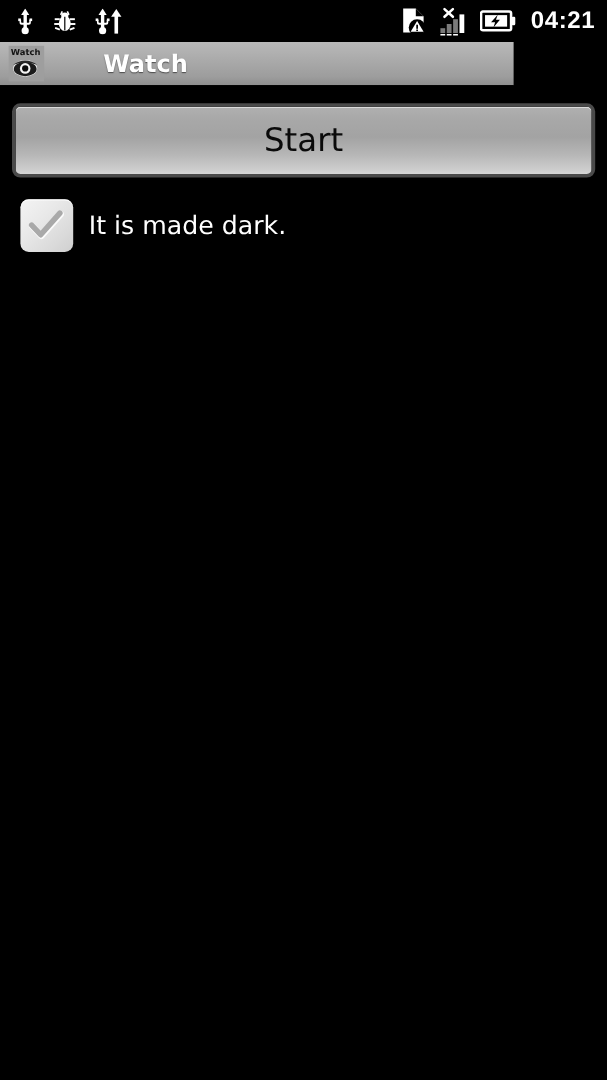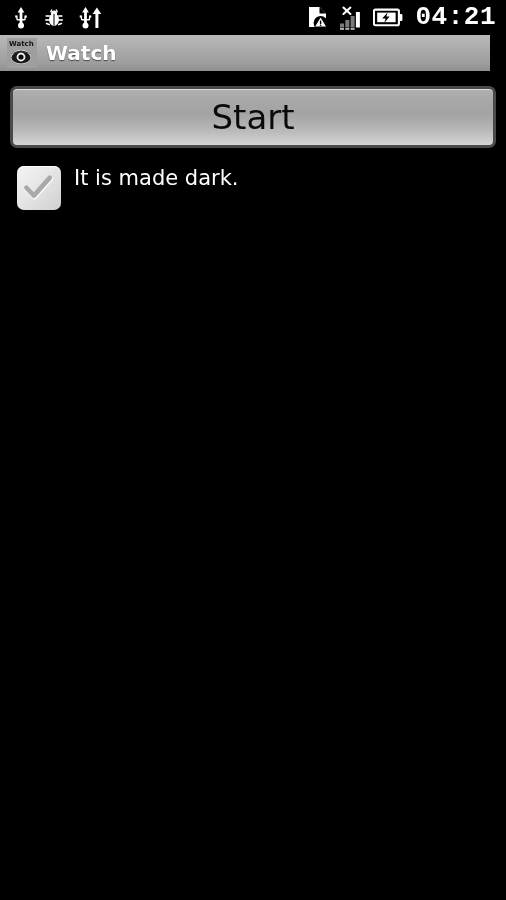--- a/index.html
+++ b/index.html
@@ -39,38 +39,39 @@
     display: flex;
     align-items: center;
     gap: 10px;
   }
   .sb-icon {
     display: block;
     line-height: 0;
   }
   .clock {
     color: #ffffff;
-    font-size: 26px;
+    font-size: 20px;
     font-weight: bold;
     letter-spacing: 0.5px;
-    font-family: Liberation Mono, monospace;
+    font-family: Liberation Sans, sans-serif;
     padding-left: 2px;
     padding-bottom: 1px;
   }
 
   
   .title-bar {
     position: relative;
     height: 38px;
-    width: 490px;
+    width: 428px;
     background: linear-gradient(to bottom, #b9b9b9 0%, #a9a9a9 45%, #9d9d9d 80%, #8f8f8f 100%);
     border-bottom: 2px solid #000000;
     display: flex;
     align-items: center;
     padding-left: 7px;
+    gap: 40px;
   }
   .app-icon {
     width: 30px;
     height: 30px;
     position: relative;
     flex: 0 0 auto;
     line-height: 0;
   }
   .title-text {
     color: #ffffff;
@@ -99,32 +100,33 @@
     border: 3px solid #4a4a4a;
     border-radius: 7px;
     background: linear-gradient(to bottom,
         #b0b0b0 0%,
         #a8a8a8 18%,
         #a3a3a3 45%,
         #b7b7b7 72%,
         #cfcfcf 95%,
         #d6d6d6 100%);
     color: #0a0a0a;
-    font-size: 34px;
+    font-size: 27px;
     font-family: "DejaVu Sans", sans-serif;
     display: flex;
     align-items: center;
     justify-content: center;
     box-shadow: inset 0 1px 0 rgba(255,255,255,0.55);
     cursor: pointer;
   }
 
   
   .checkbox-row {
     display: flex;
+    align-items: center;
     padding: 18px 0 0 17px;
     cursor: pointer;
   }
   .checkbox {
     width: 44px;
     height: 44px;
     border-radius: 7px;
     background: linear-gradient(135deg, #f4f4f4 0%, #e8e8e8 40%, #dadada 75%, #cfcfcf 100%);
     box-shadow: 0 1px 2px rgba(0,0,0,0.6), inset 0 1px 0 rgba(255,255,255,0.9);
     position: relative;

